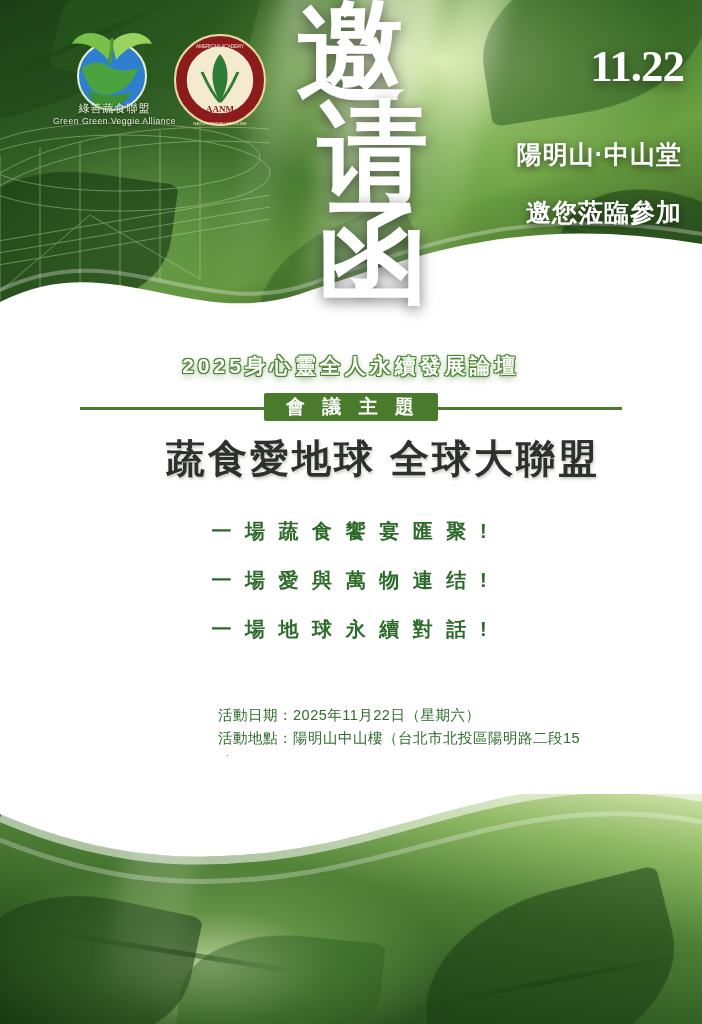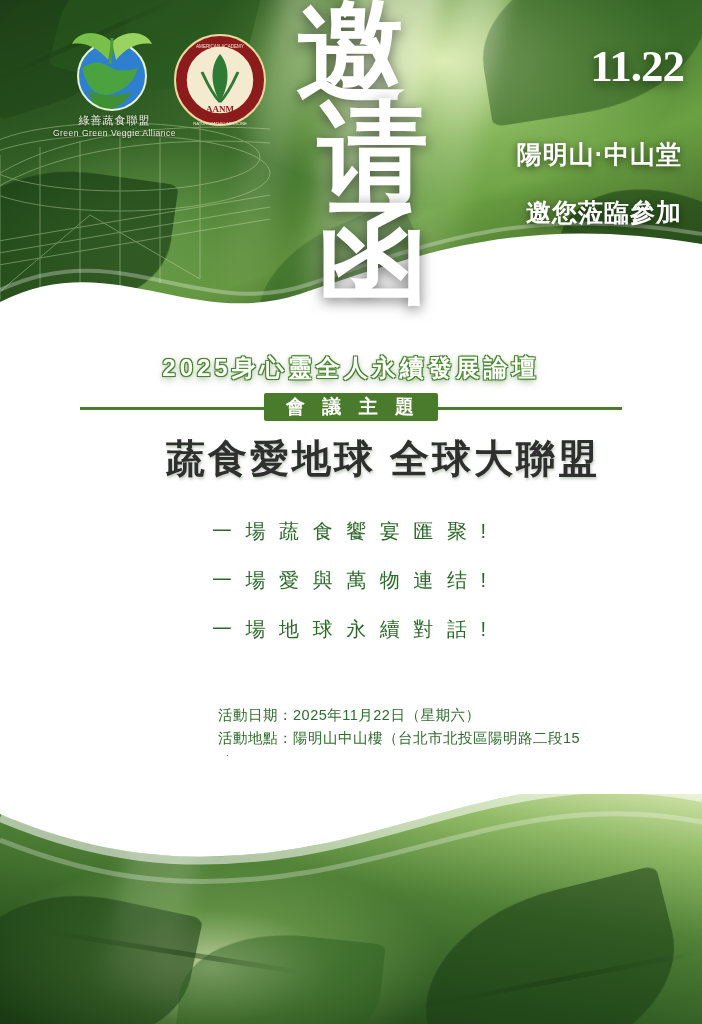--- a/index.html
+++ b/index.html
@@ -79,21 +79,21 @@
   }
 
   
   .logo-alliance {
     position: absolute;
     left: 52px; top: 18px;
     width: 120px; height: 120px;
   }
   .logo-alliance-text {
     position: absolute;
-    left: 42px; top: 114px;
+    left: 42px; top: 102px;
     width: 145px;
     text-align: center;
     color: #f2f7e6;
     font-size: 11px;
     letter-spacing: 1px;
     text-shadow: 0 1px 3px rgba(0,0,0,.7);
     line-height: 1.25;
   }
   .logo-alliance-text .en {
     font-size: 8.5px;
@@ -149,21 +149,21 @@
     letter-spacing: 1px;
     text-shadow: 0 2px 8px rgba(0,0,0,.6);
   }
 
   
   .forum-title {
     position: absolute;
     left: 0; top: 352px;
     width: 702px;
     text-align: center;
-    font-size: 24px;
+    font-size: 21px;
     font-weight: bold;
     letter-spacing: 4px;
     color: #ffffff;
     text-shadow:
       0 0 3px #5d9a3c,
       1px 1px 0 #3f7a27,
       -1px 1px 0 #3f7a27,
       1px -1px 0 #3f7a27,
       -1px -1px 0 #3f7a27,
       0 3px 7px rgba(70,120,50,.55);
@@ -215,21 +215,21 @@
   .slogans {
     position: absolute;
     left: 0; top: 518px;
     width: 702px;
     text-align: center;
   }
   .slogan {
     color: #2d6a2a;
     font-size: 20px;
     letter-spacing: 4px;
-    font-weight: normal;
+    font-weight: bold;
     margin-bottom: 22px;
     text-shadow: 0 1px 2px rgba(255,255,255,.8);
   }
 
   
   .info-block {
     position: absolute;
     left: 218px; top: 704px;
     width: 380px;
     color: #2f6b2c;

